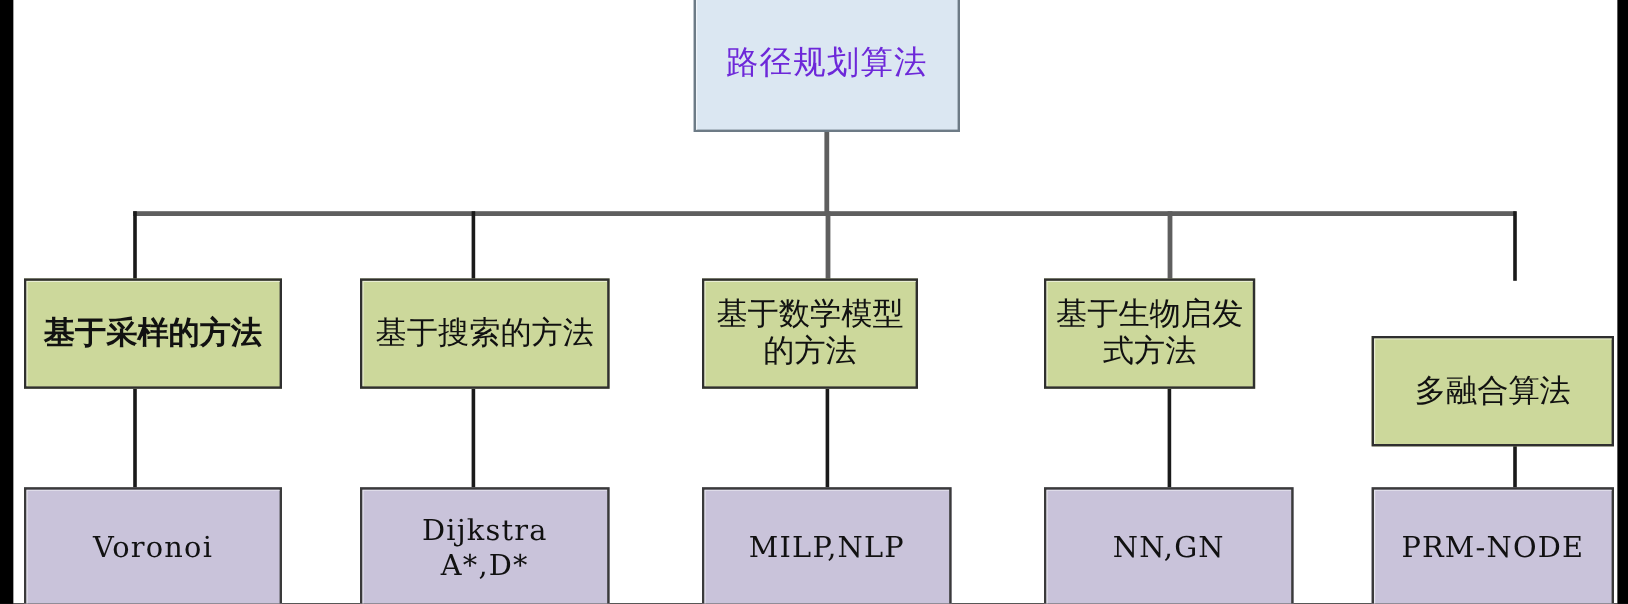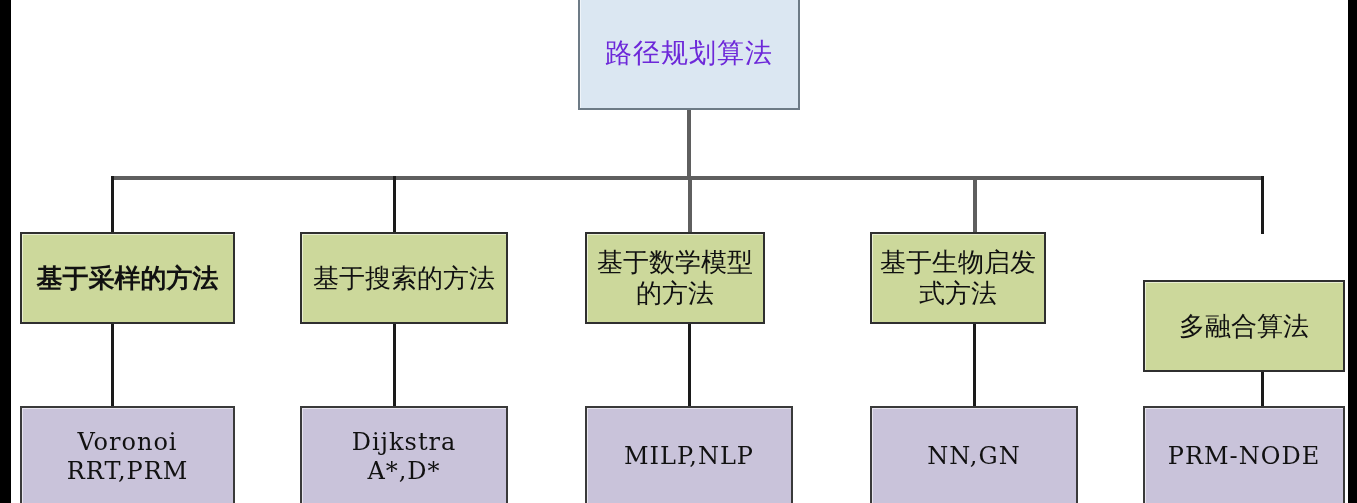--- a/index.html
+++ b/index.html
@@ -79,21 +79,20 @@
       <span class="lbl">基于生物启发式方法</span>
     </div>
 
     <div class="node cat" style="left:1132px;top:232px;width:202px;height:92px;margin-top:48px;">
       <span class="lbl">多融合算法</span>
     </div>
 
     <div class="node leaf" style="left:9px;top:406px;width:215px;height:101px;">
       <span class="lbl">
         <span>Voronoi</span><br>
-        <span>RRT,PRM</span>
       </span>
     </div>
 
     <div class="node leaf" style="left:289px;top:406px;width:208px;height:101px;">
       <span class="lbl">
         <span>Dijkstra</span><br>
         <span>A*,D*</span>
       </span>
     </div>
 

